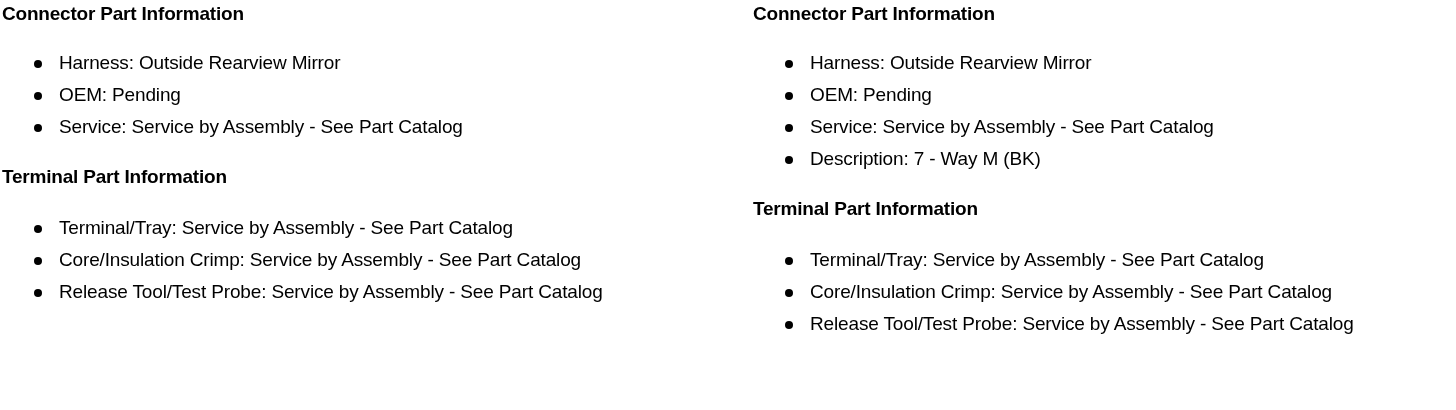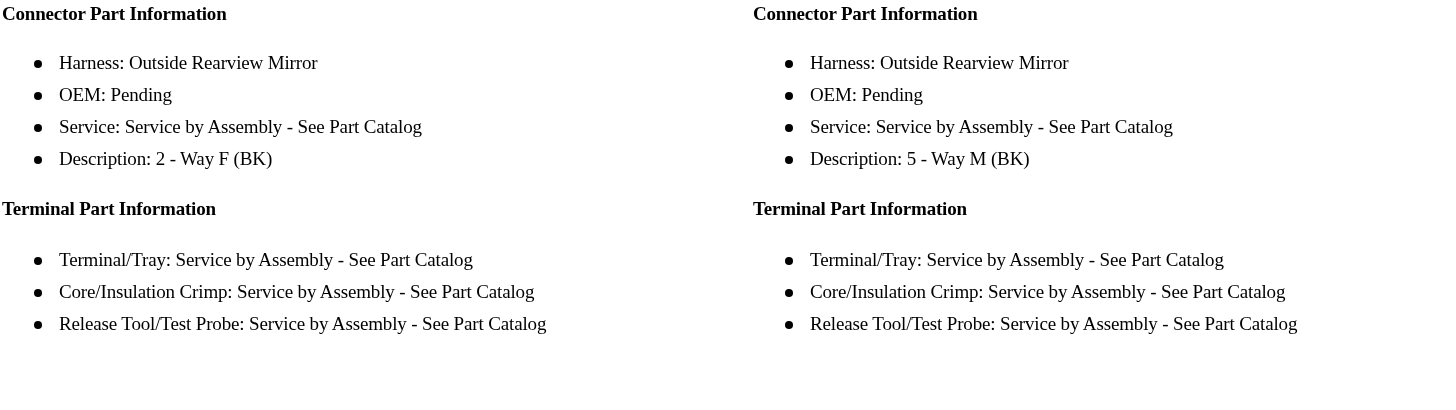--- a/index.html
+++ b/index.html
@@ -13,21 +13,20 @@
     font-family: "Liberation Sans", sans-serif;
     color: #000000;
     -webkit-font-smoothing: none;
   }
   .sheet {
     position: relative;
     width: 1352px;
     height: 410px;
     display: flex;
     box-sizing: border-box;
-    font-family: Liberation Serif, serif;
   }
   .column {
     width: 728px;
     box-sizing: border-box;
     position: relative;
   }
   .column.left  { padding-left: 2px;   padding-right: 24px; }
   .column.right { padding-left: 755px; padding-right: 10px; }
   .column.right { padding-left: 0; }
   .column.right .inner { margin-left: 27px; }
@@ -92,24 +91,20 @@
           <span class="txt">Harness: Outside Rearview Mirror</span>
         </li>
         <li>
           <span class="dot"></span>
           <span class="txt">OEM: Pending</span>
         </li>
         <li>
           <span class="dot"></span>
           <span class="txt">Service: Service by Assembly - See Part Catalog</span>
         </li>
-        <li>
-          <span class="dot"></span>
-          <span class="txt">Description: 2 - Way F (BK)</span>
-        </li>
       </ul>
 
       <h2 class="section-heading heading-terminal">Terminal Part Information</h2>
 
       <ul class="bullets terminal-list">
         <li>
           <span class="dot"></span>
           <span class="txt">Terminal/Tray: Service by Assembly - See Part Catalog</span>
         </li>
         <li class="wrap">
@@ -136,21 +131,21 @@
         <li>
           <span class="dot"></span>
           <span class="txt">OEM: Pending</span>
         </li>
         <li>
           <span class="dot"></span>
           <span class="txt">Service: Service by Assembly - See Part Catalog</span>
         </li>
         <li>
           <span class="dot"></span>
-          <span class="txt">Description: 5 - Way M (BK)</span>
+          <span class="txt">Description: 7 - Way M (BK)</span>
         </li>
       </ul>
 
       <h2 class="section-heading heading-terminal">Terminal Part Information</h2>
 
       <ul class="bullets terminal-list">
         <li>
           <span class="dot"></span>
           <span class="txt">Terminal/Tray: Service by Assembly - See Part Catalog</span>
         </li>

